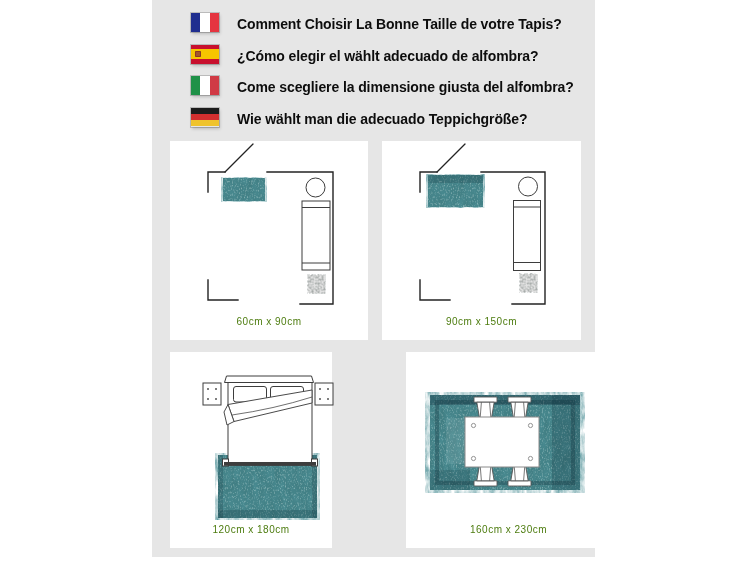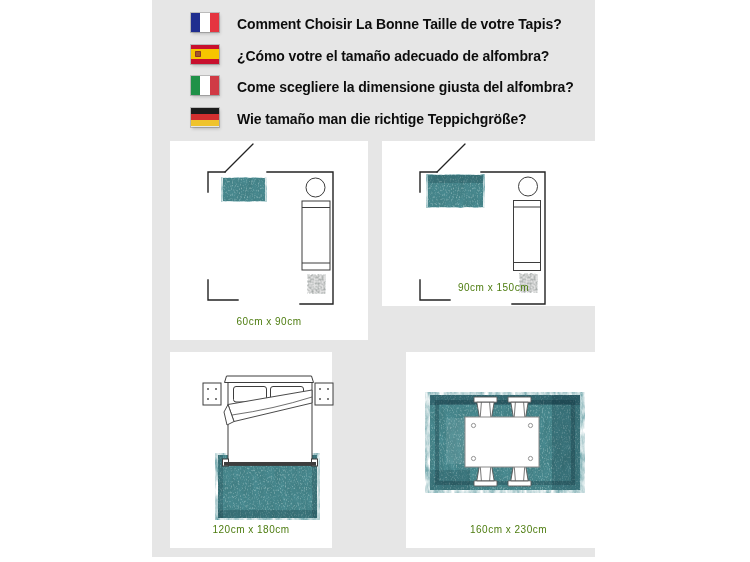--- a/index.html
+++ b/index.html
@@ -17,21 +17,21 @@
   .fr i:nth-child(1){background:#1f2e8f}.fr i:nth-child(2){background:#fff}.fr i:nth-child(3){background:#e53540}
   .it i:nth-child(1){background:#1f9148}.it i:nth-child(2){background:#fff}.it i:nth-child(3){background:#d03a45}
   .de i:nth-child(1){background:#1c1c1c}.de i:nth-child(2){background:#d22f2f}.de i:nth-child(3){background:#efc32d}
   .es i:nth-child(1){background:#c8102e}.es i:nth-child(2){background:#f6c500;flex:2;position:relative}
   .es i:nth-child(3){background:#c8102e}
   .es .emblem{position:absolute;left:4px;top:1.5px;width:5.5px;height:6.5px;background:#a2552f;
               border-radius:1px;box-shadow:inset 0 0 0 1px rgba(120,30,30,.55);}
   
   .card{position:absolute;background:#ffffff;}
   .card-tl{left:18px;top:141px;width:198px;height:199px;}
-  .card-tr{left:230px;top:141px;width:199px;height:165px;padding-left:24px;}
+  .card-tr{left:230px;top:141px;width:199px;height:199px;}
   .card-bl{left:18px;top:352px;width:162px;height:196px;}
   .card-br{left:230px;top:352px;width:205px;height:196px;margin-left:24px;}
   .card svg{position:absolute;left:0;top:0;display:block;}
   .size-label{position:absolute;left:0;width:100%;bottom:13px;text-align:center;
               font-size:10px;color:#4d7c0f;letter-spacing:.5px;}
   
   .wall{fill:none;stroke:#232323;stroke-width:1.4;stroke-linecap:square;}
   .door{fill:none;stroke:#232323;stroke-width:1.2;stroke-linecap:round;}
   .furn{fill:#ffffff;stroke:#3d3d3d;stroke-width:1;}
   .furnline{fill:none;stroke:#3d3d3d;stroke-width:1;}
@@ -74,37 +74,37 @@
         <span class="htext">Comment Choisir La Bonne Taille de votre Tapis?</span>
       </div>
       <div class="hrow">
         <span class="flag es h">
             <i></i>
             <i>
               <b class="emblem"></b>
             </i>
             <i></i>
           </span>
-        <span class="htext">¿Cómo votre el tamaño adecuado de alfombra?</span>
+        <span class="htext">¿Cómo elegir el wählt adecuado de alfombra?</span>
       </div>
       <div class="hrow">
         <span class="flag it">
             <i></i>
             <i></i>
             <i></i>
           </span>
         <span class="htext">Come scegliere la dimensione giusta del alfombra?</span>
       </div>
       <div class="hrow">
         <span class="flag de h">
             <i></i>
             <i></i>
             <i></i>
           </span>
-        <span class="htext">Wie tamaño man die richtige Teppichgröße?</span>
+        <span class="htext">Wie wählt man die adecuado Teppichgröße?</span>
       </div>
     </div>
 
     <div class="card card-tl">
       <svg width="198" height="170" viewBox="0 0 198 170">
         <path class="wall" d="M55,31 H38 V51 M38,139 V159 H68 M97,31 H163 V163 H130"></path>
         <path class="door" d="M55,31 L83,3"></path>
         <g>
           <rect x="53" y="37" width="42" height="23" fill="#417e83"></rect>
           <rect x="53" y="37" width="42" height="23" filter="url(#rugTex)"></rect>

